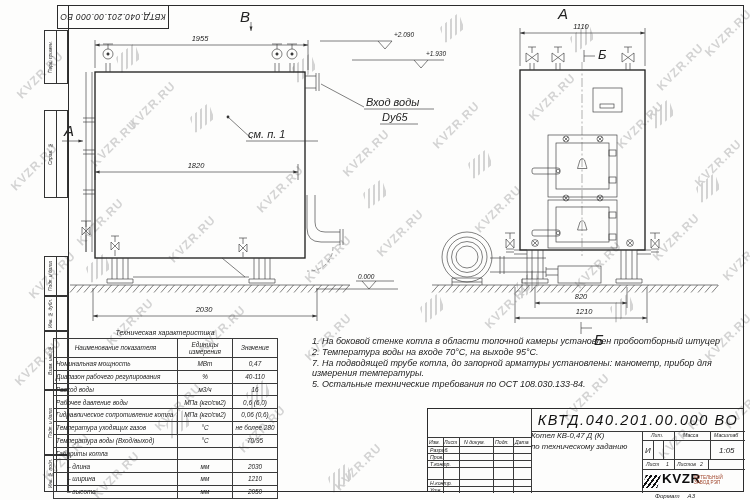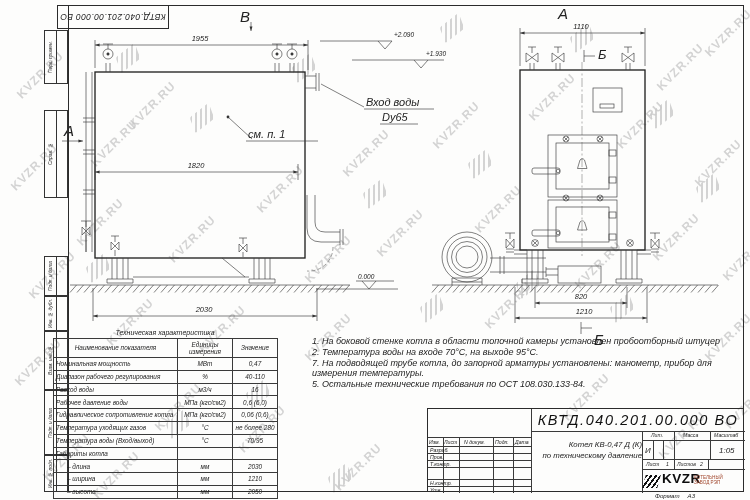--- a/index.html
+++ b/index.html
@@ -45,22 +45,22 @@
   .notes{position:absolute;left:312px;top:336px;width:434px;z-index:2;}
   .note{font-size:9px;font-style:italic;line-height:10.4px;color:#222;margin-bottom:.5px;}
   
   .tb{position:absolute;left:427px;top:408px;width:317px;height:84px;border:1.3px solid #2b2b2b;
       box-sizing:border-box;z-index:2;}
   .tb .vl,.tb .hl{position:absolute;background:#3a3a3a;}
   .tb .vl{width:1px;} .tb .hl{height:1px;}
   .tb .txt{position:absolute;font-size:5.2px;font-style:italic;color:#222;white-space:nowrap;}
   .tb .code{position:absolute;left:103px;top:0;width:214px;height:22px;display:flex;align-items:center;
       justify-content:center;font-size:14.5px;font-style:italic;letter-spacing:1.6px;color:#111;}
-  .tb .name{position:absolute;left:103px;top:22px;width:111px;height:62px;text-align:right;
-      font-size:7.8px;font-style:italic;line-height:10.5px;padding-top:9px;box-sizing:border-box;color:#222;}
+  .tb .name{position:absolute;left:103px;top:22px;width:111px;height:62px;text-align:left;
+      font-size:7.8px;font-style:italic;line-height:10.5px;box-sizing:border-box;color:#222;}
   .tb .big{font-size:8px;}
   .tb .logo-bars{position:absolute;left:216px;top:66px;width:15px;height:13px;
       background:repeating-linear-gradient(115deg,#111 0 2px,transparent 2px 4.4px);
       transform:skewX(-15deg);}
   .tb .logo-txt{position:absolute;left:234px;top:62px;font-size:13.5px;font-weight:bold;
       font-style:normal;letter-spacing:.5px;color:#0c0c0c;}
   .tb .company{position:absolute;left:266px;top:66px;font-size:4.6px;line-height:5.2px;
       font-style:normal;color:#a2492f;}
   .fmt{position:absolute;left:655px;top:492px;font-size:6.2px;font-style:italic;color:#222;z-index:2;}
   .fmt span{margin-right:8px;}
@@ -558,21 +558,21 @@
     <div class="txt" style="left:67px;top:29.5px;">Подп.</div>
     <div class="txt" style="left:87px;top:29.5px;">Дата</div>
     <div class="txt" style="left:2px;top:38px;">Разраб.</div>
     <div class="txt" style="left:2px;top:45px;">Пров.</div>
     <div class="txt" style="left:2px;top:52px;">Т.контр.</div>
     <div class="txt" style="left:2px;top:71px;">Н.контр.</div>
     <div class="txt" style="left:2px;top:78px;">Утв.</div>
 
     <div class="name">
       <div>Котел КВ-0,47 Д (К)</div>
-      <div>по техническому давление</div>
+      <div>по техническому заданию</div>
     </div>
 
     <div class="txt" style="left:223px;top:23px;">Лит.</div>
     <div class="txt" style="left:255px;top:23px;">Масса</div>
     <div class="txt" style="left:286px;top:23px;">Масштаб</div>
     <div class="txt big" style="left:217px;top:37px;">И</div>
     <div class="txt big" style="left:291px;top:37px;">1:05</div>
 
     <div class="txt" style="left:218px;top:51.5px;">Лист</div>
     <div class="txt" style="left:238px;top:51.5px;">1</div>

